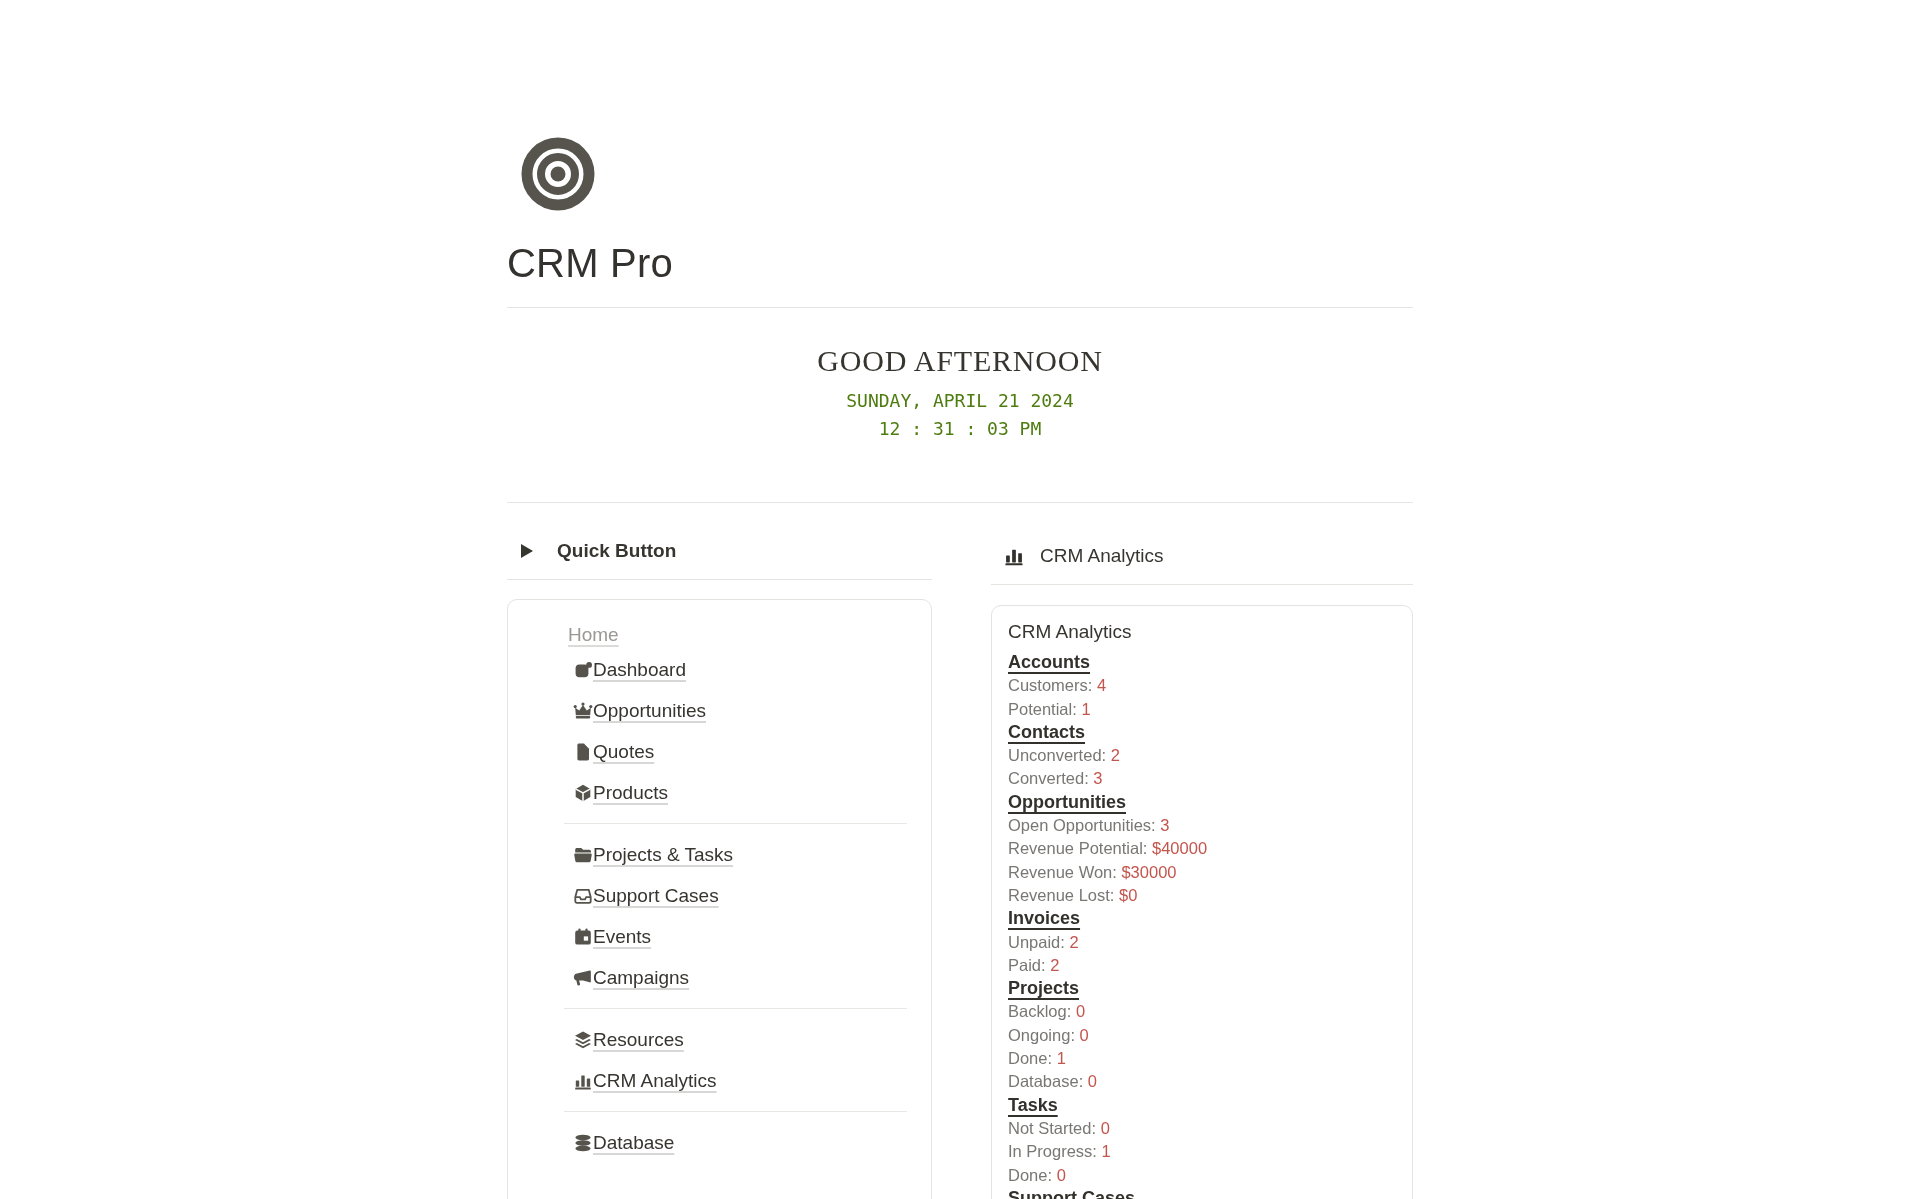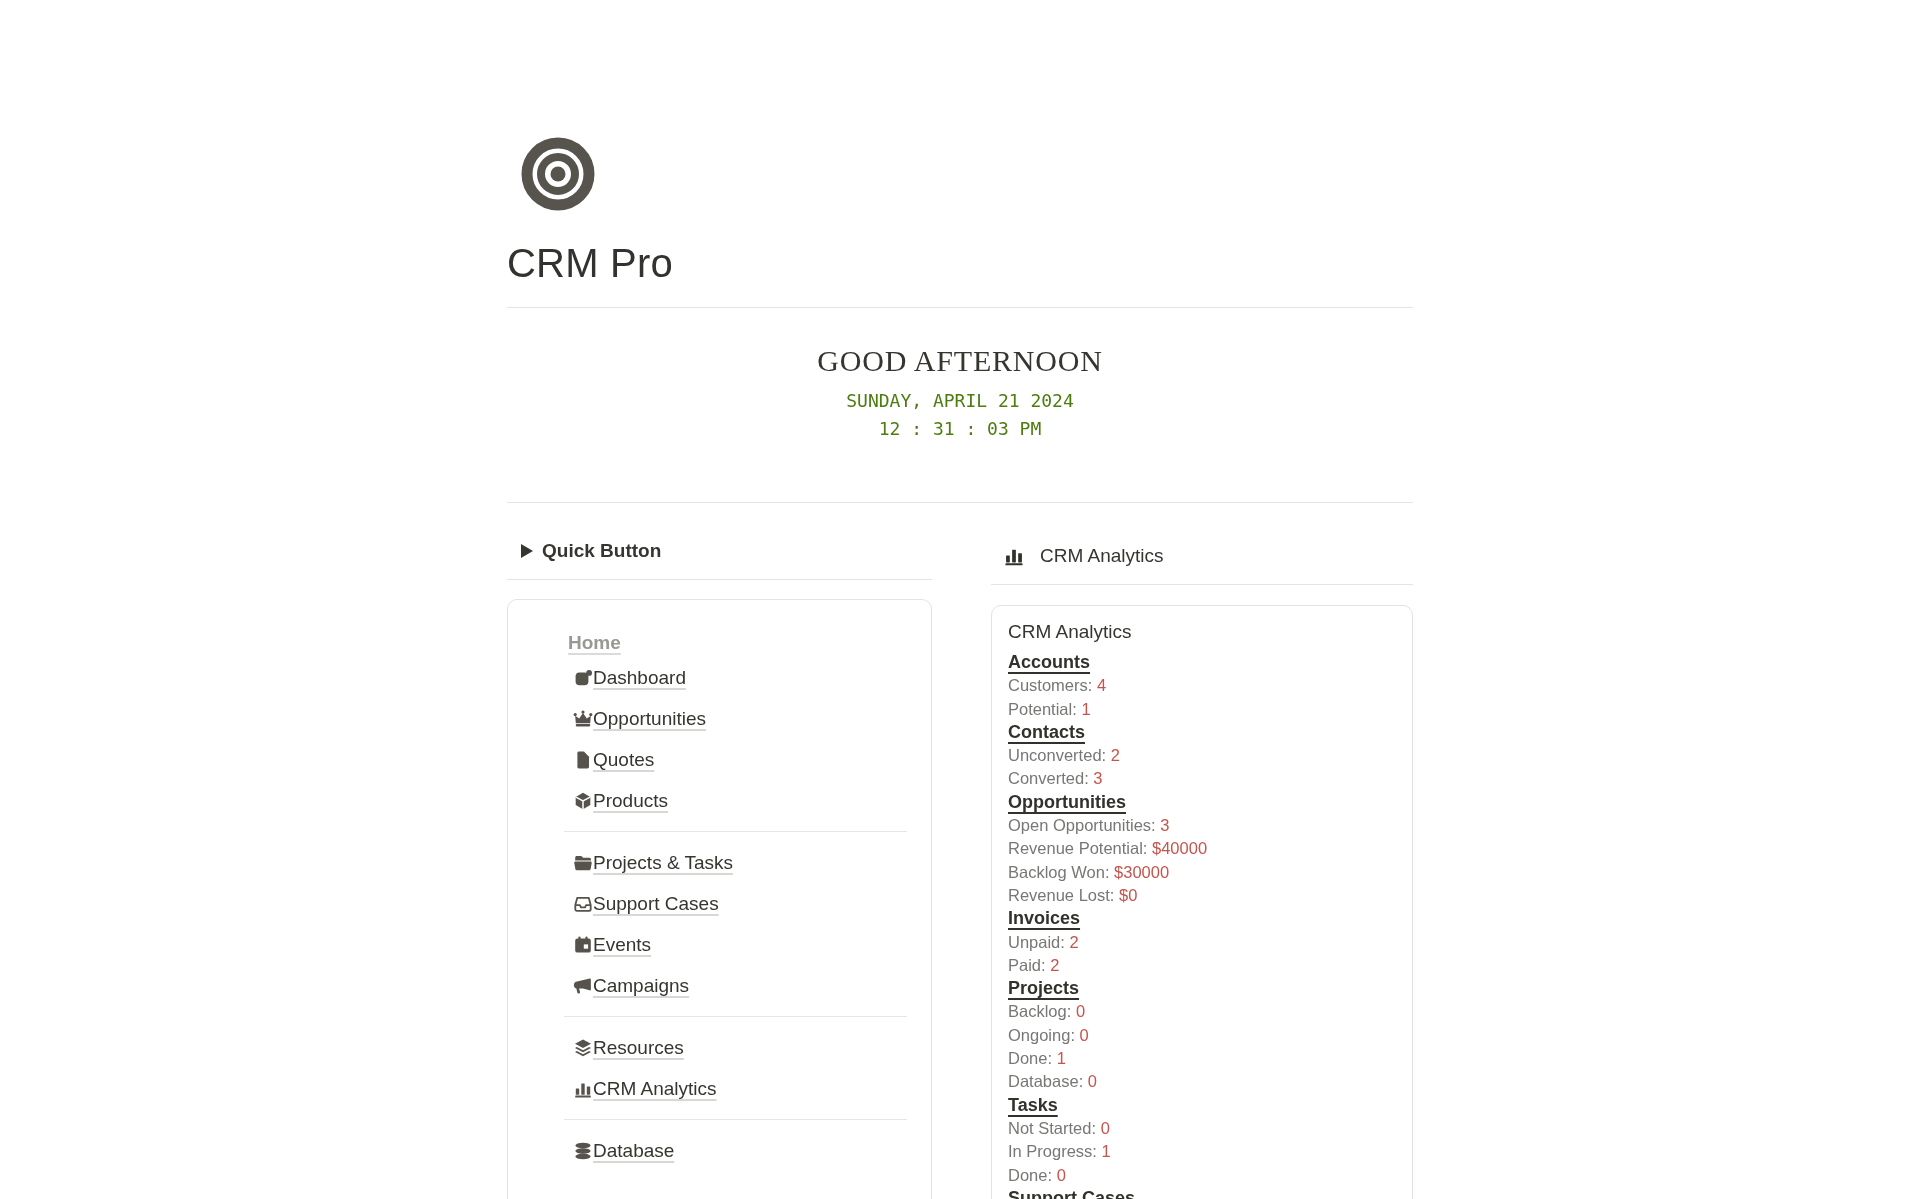--- a/index.html
+++ b/index.html
@@ -42,21 +42,21 @@
   .greeting-time { margin-top: 4px; }
   .divider.after-greeting { margin-top: 61px; }
 
   
   .columns { display: flex; gap: 59px; align-items: flex-start; }
   .col-left  { width: 425px; }
   .col-right { width: 422px; }
 
   .toggle-row {
     margin-top: 33px; height: 30px;
-    display: flex; align-items: center; gap: 9px;
+    display: flex; align-items: center; gap: 24px;
     padding-left: 14px; cursor: pointer;
   }
   .tri-right {
     width: 0; height: 0;
     border-left: 12px solid #37352f;
     border-top: 7.5px solid transparent;
     border-bottom: 7.5px solid transparent;
   }
   .toggle-label { font-size: 19px; font-weight: 600; color: #37352f; }
   .col-left .divider.under-head { margin-top: 13px; }
@@ -76,28 +76,27 @@
     border: 1px solid #e5e3e0;
     border-radius: 10px;
     background: #fff;
     box-sizing: border-box;
   }
   .nav-card { height: 700px; padding: 20px 24px 24px 60px; overflow: hidden; }
   .stats-card { margin-top: 20px; height: 680px; padding: 12px 16px 16px 16px; overflow: hidden; }
 
   
   .home-link {
-    display: inline-block; margin-top: 8px;
+    display: inline-block; margin-top: 0;
     font-size: 19px; line-height: 29px; color: #9a9892;
     text-decoration: underline;
     text-decoration-color: rgba(55,53,47,.18);
     text-decoration-thickness: 1.5px;
     text-underline-offset: 4px;
     cursor: pointer;
-    font-weight: bold;
   }
   .nav-item {
     height: 41px; display: flex; align-items: center; 
     padding-left: 5px; cursor: pointer;
   }
   .nav-item .icon { width: 20px; height: 20px; color: #55534c; flex: 0 0 auto; }
   .nav-label {
     font-size: 19px; color: #37352f;
     text-decoration: underline;
     text-decoration-color: rgba(55,53,47,.2);
@@ -316,21 +315,21 @@
         <div>
             <div class="section-header"><span class="underlined">Accounts</span></div>
             <div class="stat-line"><span class="stat-label">Customers: </span><span class="stat-value">4</span></div>
             <div class="stat-line"><span class="stat-label">Potential: </span><span class="stat-value">1</span></div>
             <div class="section-header"><span class="underlined">Contacts</span></div>
             <div class="stat-line"><span class="stat-label">Unconverted: </span><span class="stat-value">2</span></div>
             <div class="stat-line"><span class="stat-label">Converted: </span><span class="stat-value">3</span></div>
             <div class="section-header"><span class="underlined">Opportunities</span></div>
             <div class="stat-line"><span class="stat-label">Open Opportunities: </span><span class="stat-value">3</span></div>
             <div class="stat-line"><span class="stat-label">Revenue Potential: </span><span class="stat-value">$40000</span></div>
-            <div class="stat-line"><span class="stat-label">Backlog Won: </span><span class="stat-value">$30000</span></div>
+            <div class="stat-line"><span class="stat-label">Revenue Won: </span><span class="stat-value">$30000</span></div>
             <div class="stat-line"><span class="stat-label">Revenue Lost: </span><span class="stat-value">$0</span></div>
             <div class="section-header"><span class="underlined">Invoices</span></div>
             <div class="stat-line"><span class="stat-label">Unpaid: </span><span class="stat-value">2</span></div>
             <div class="stat-line"><span class="stat-label">Paid: </span><span class="stat-value">2</span></div>
             <div class="section-header"><span class="underlined">Projects</span></div>
             <div class="stat-line"><span class="stat-label">Backlog: </span><span class="stat-value">0</span></div>
             <div class="stat-line"><span class="stat-label">Ongoing: </span><span class="stat-value">0</span></div>
             <div class="stat-line"><span class="stat-label">Done: </span><span class="stat-value">1</span></div>
             <div class="stat-line"><span class="stat-label">Database: </span><span class="stat-value">0</span></div>
             <div class="section-header"><span class="underlined">Tasks</span></div>

